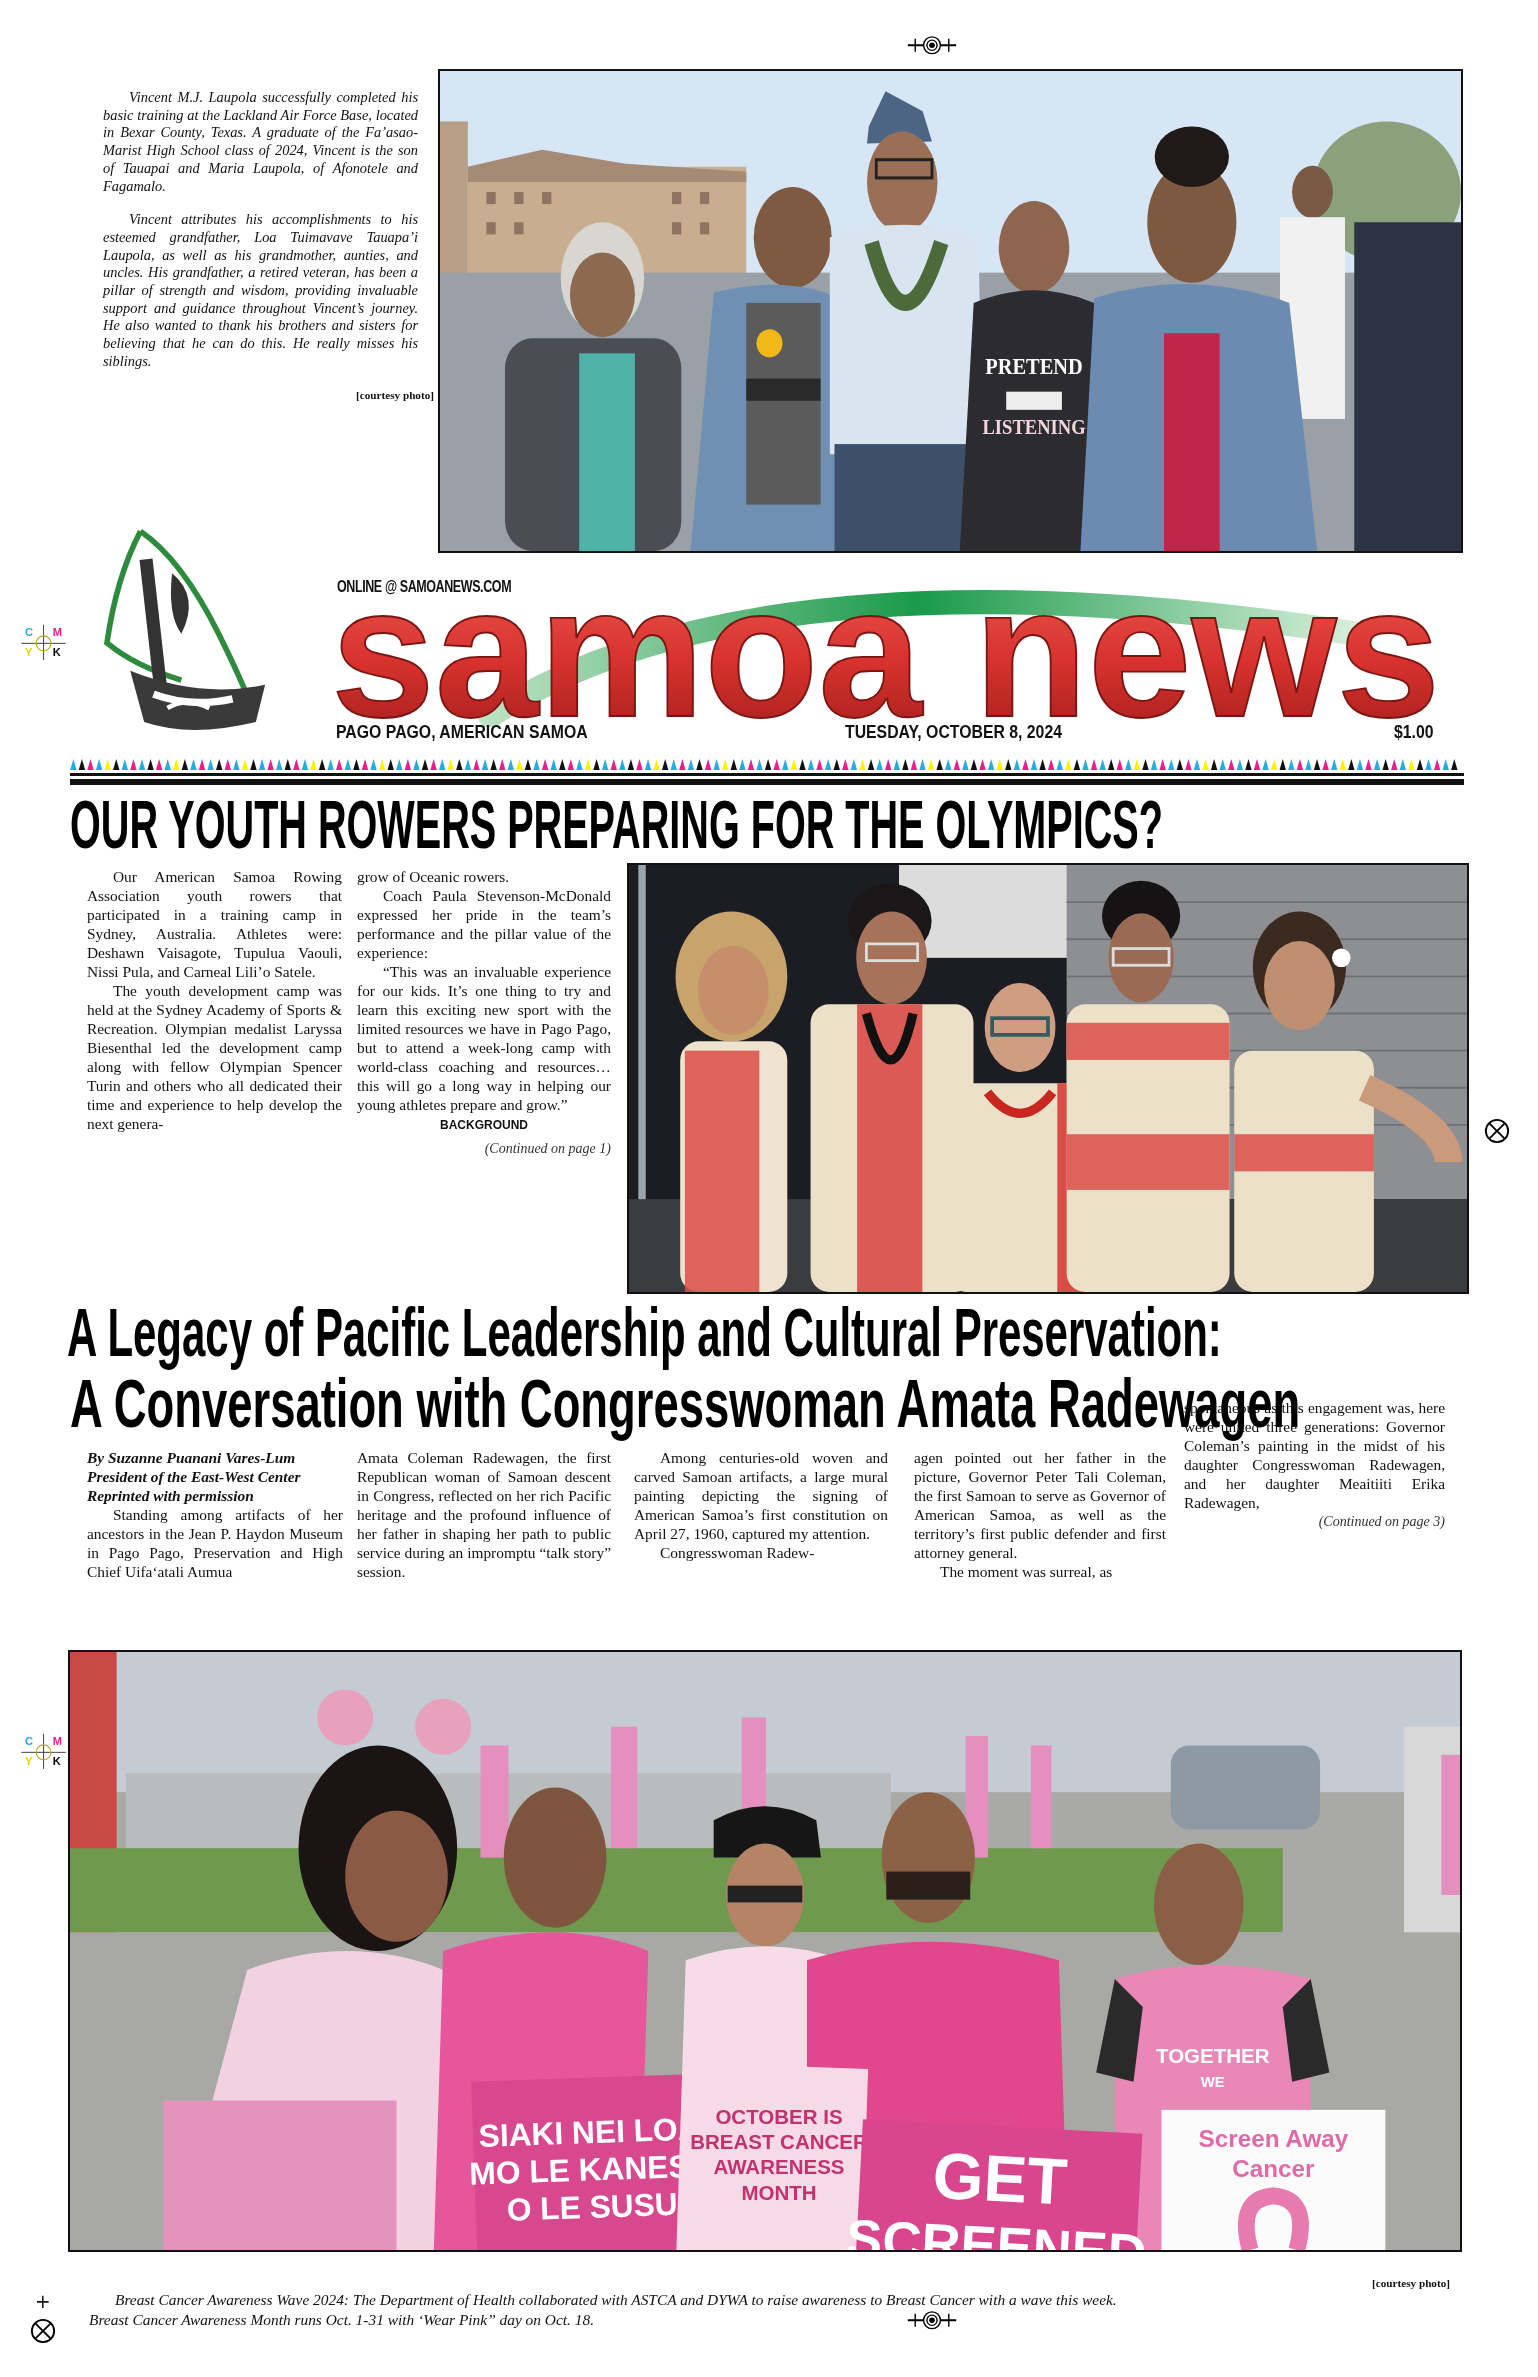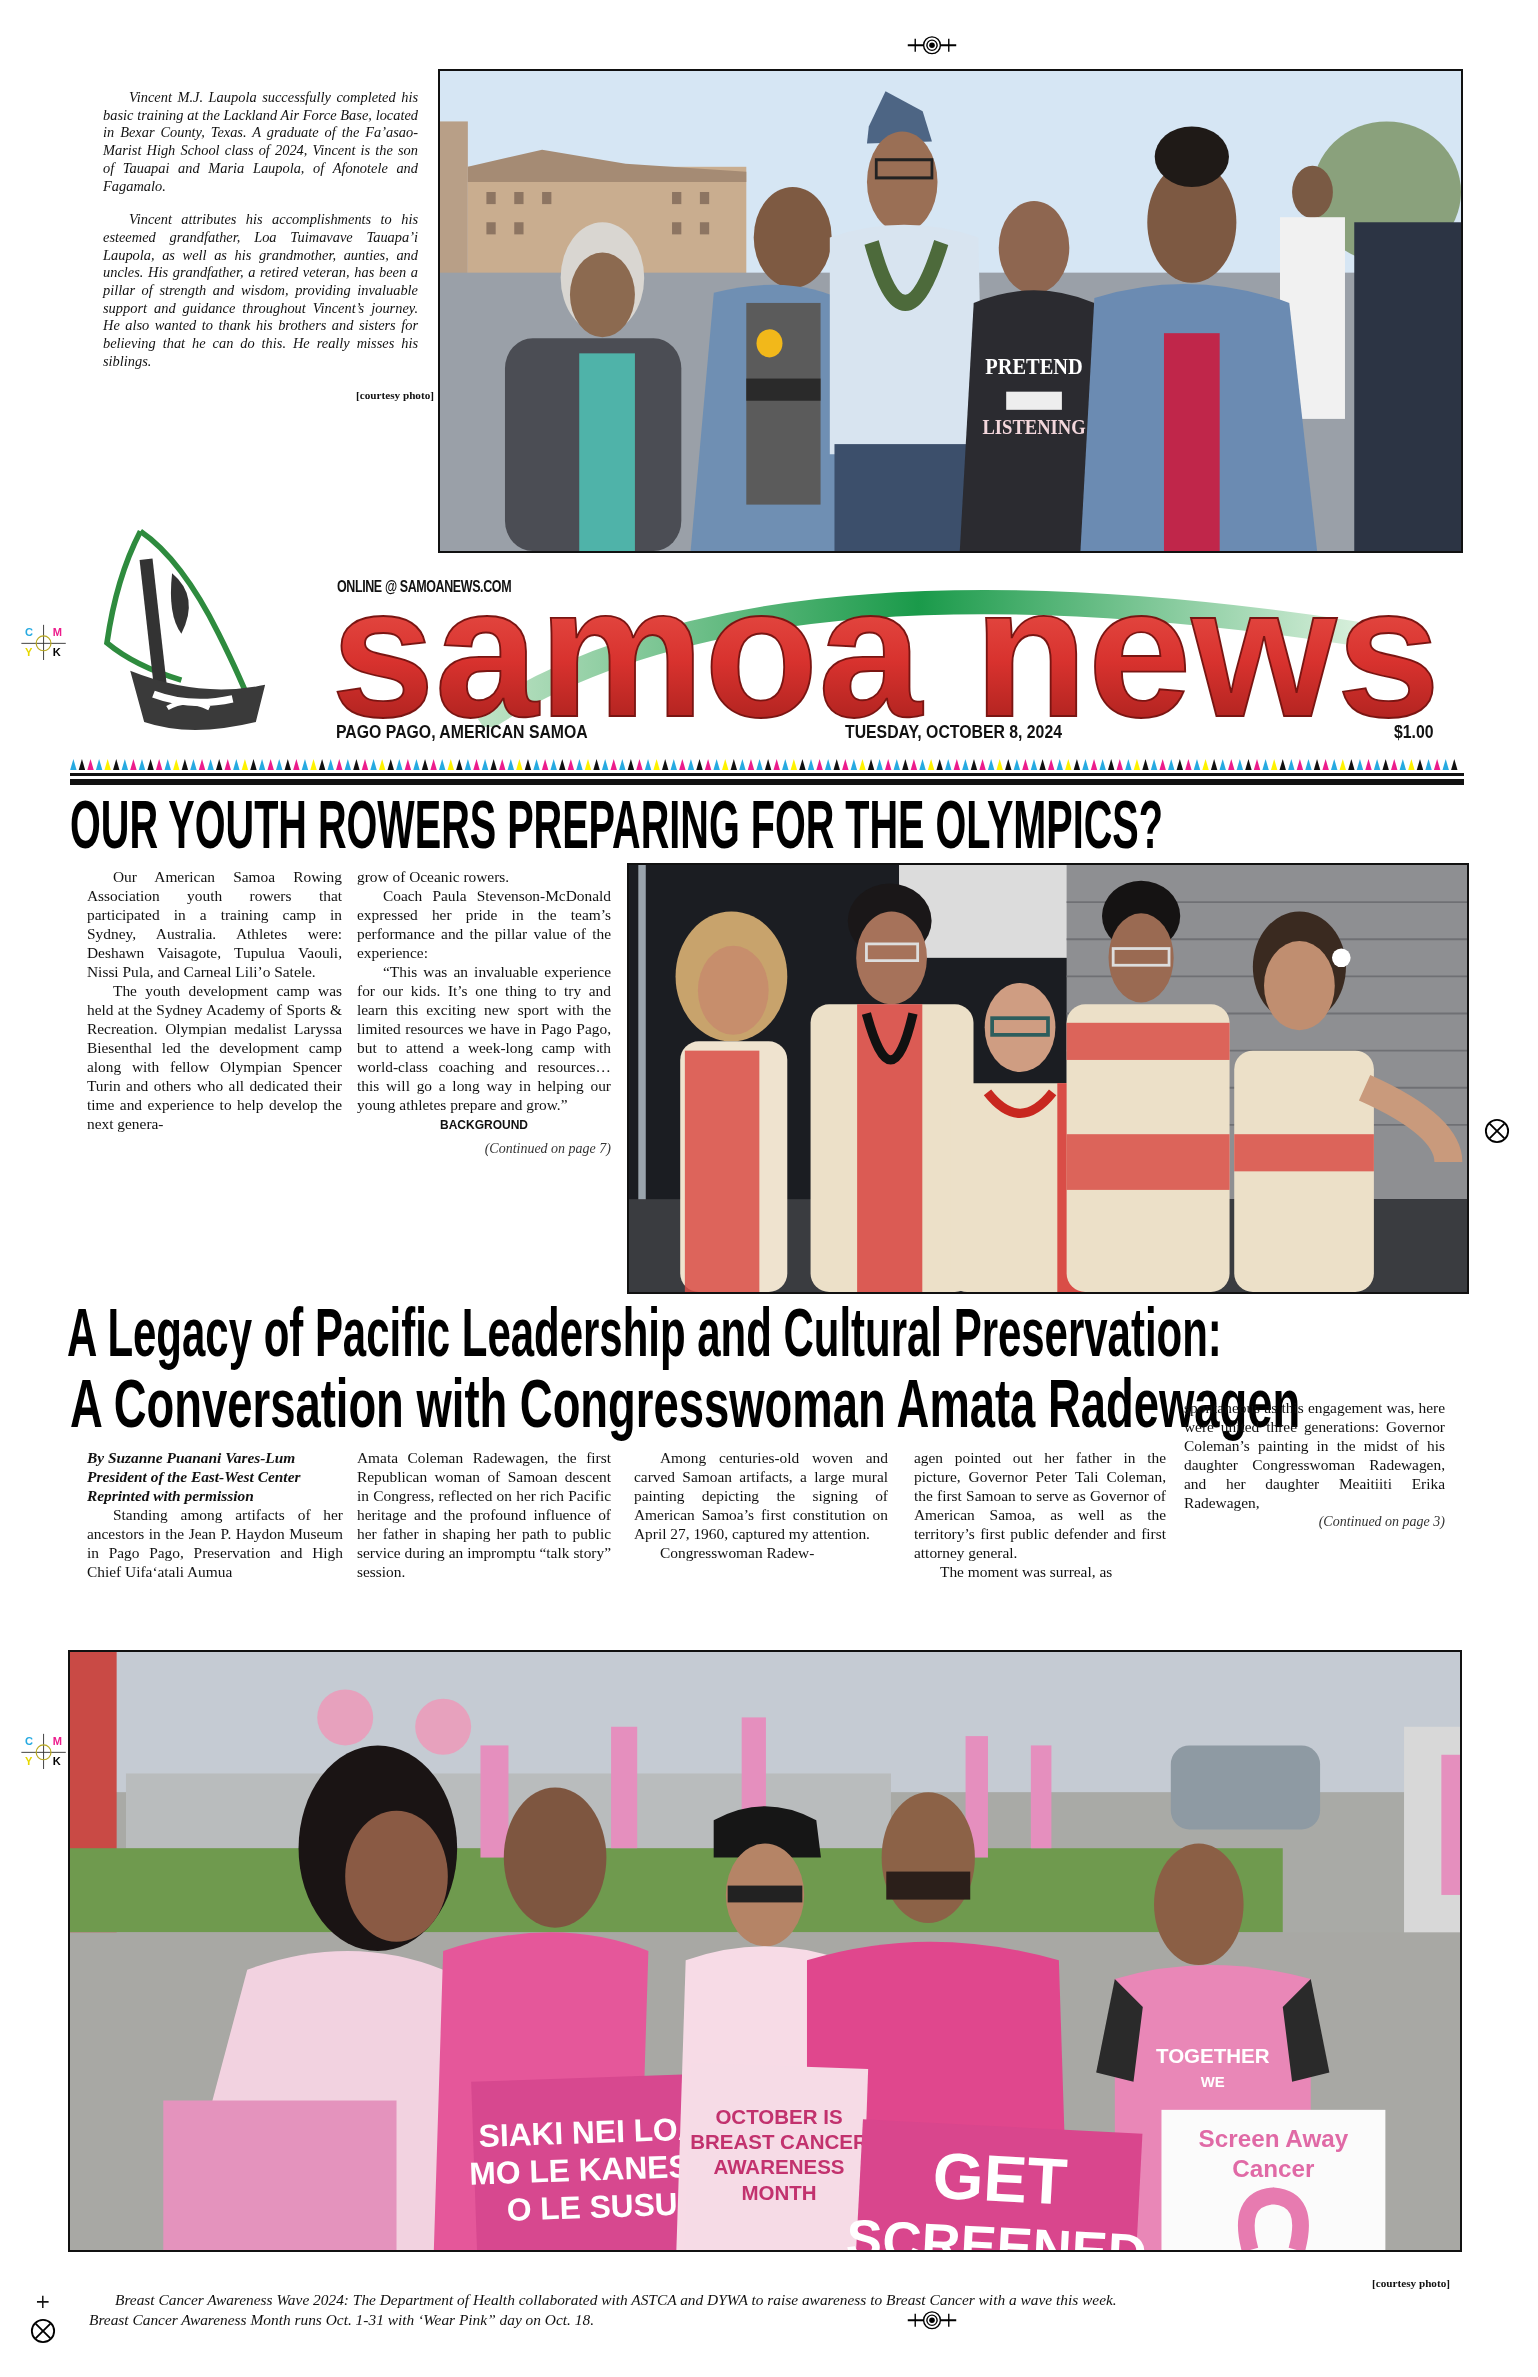--- a/index.html
+++ b/index.html
@@ -331,21 +331,21 @@
 
 <div class="col" style="left:87px;top:867px;width:255px;">
   <p>Our American Samoa Rowing Association youth rowers that participated in a training camp in Sydney, Australia. Athletes were: Deshawn Vaisagote, Tupulua Vaouli, Nissi Pula, and Carneal Lili’o Satele.</p>
   <p>The youth development camp was held at the Sydney Academy of Sports &amp; Recreation. Olympian medalist Laryssa Biesenthal led the development camp along with fellow Olympian Spencer Turin and others who all dedicated their time and experience to help develop the next genera-</p>
 </div>
 <div class="col" style="left:357px;top:867px;width:254px;">
   <p class="noindent">grow of Oceanic rowers.</p>
   <p>Coach Paula Stevenson-McDonald expressed her pride in the team’s performance and the pillar value of the experience:</p>
   <p>“This was an invaluable experience for our kids. It’s one thing to try and learn this exciting new sport with the limited resources we have in Pago Pago, but to attend a week-long camp with world-class coaching and resources… this will go a long way in helping our young athletes prepare and grow.”</p>
   <p class="subhead">BACKGROUND</p>
-  <p class="cont">(Continued on page 7)</p>
+  <p class="cont">(Continued on page 1)</p>
 </div>
 
 <div class="photo" style="left:627px;top:863px;width:842px;height:431px;">
   <svg viewBox="0 0 900 460" preserveAspectRatio="none">
     <rect width="900" height="460" fill="#1b1d22"></rect>
     <rect x="290" y="0" width="610" height="100" fill="#dcdcdc"></rect>
     <rect x="470" y="0" width="430" height="360" fill="#8e8f92"></rect>
     <g stroke="#6f7074" stroke-width="2">
       <line x1="470" y1="40" x2="900" y2="40"></line>
         <line x1="470" y1="80" x2="900" y2="80"></line>

